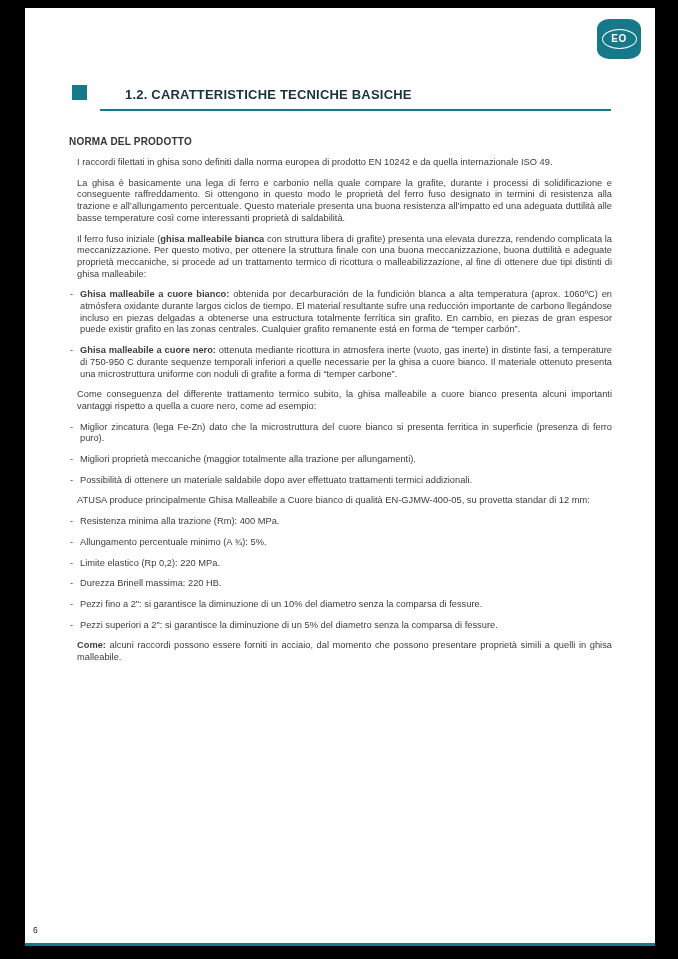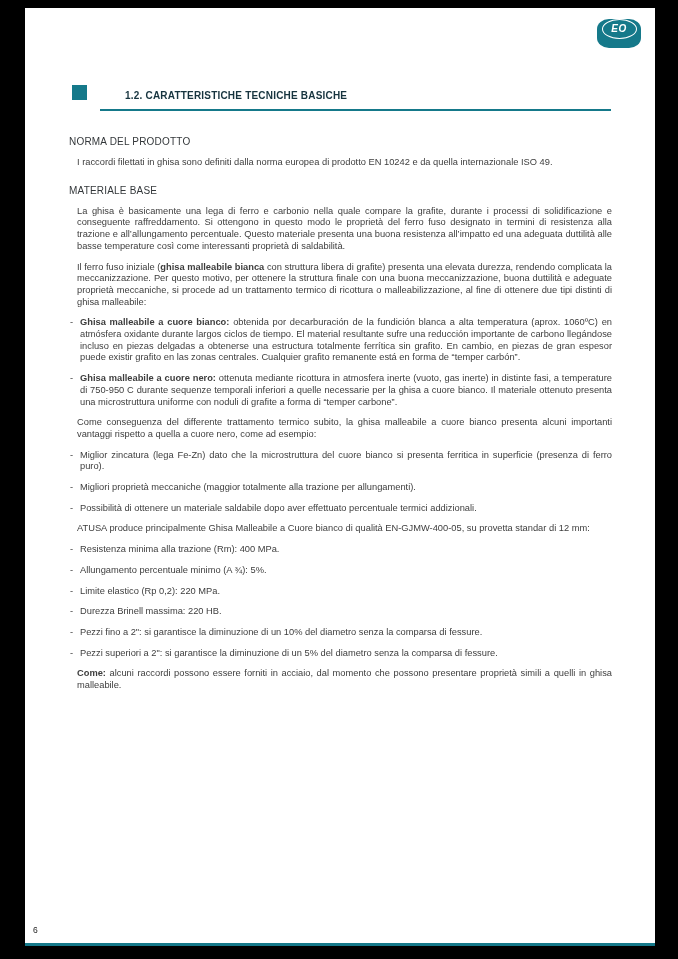--- a/index.html
+++ b/index.html
@@ -14,24 +14,24 @@
   .page {
     position: absolute;
     left: 25px; top: 8px;
     width: 630px; height: 938px;
     background: #ffffff;
   }
   
   .logo {
     position: absolute;
     top: 11px; right: 14px;
-    width: 44px; height: 29px;
+    width: 44px; height: 40px;
     background: var(--accent);
     border-radius: 12px / 10px;
-    display: flex; align-items: flex-start; justify-content: center; font-style: italic;
+    display: flex; align-items: center; justify-content: center;
   }
   .logo-ellipse {
     width: 35px; height: 20px;
     border: 1.5px solid #ffffff;
     border-radius: 50%;
     display: flex; align-items: center; justify-content: center;
   }
   .logo-text {
     color: #ffffff;
     font-size: 10px;
@@ -49,32 +49,32 @@
     left: 0; top: 1px;
     width: 15px; height: 15px;
     background: var(--accent);
   }
   .title-line {
     margin-left: 28px;
     border-bottom: 2.5px solid var(--accent);
     padding: 1px 0 6px 25px;
   }
   .title-text {
-    font-size: 10px;
+    font-size: 13px;
     font-weight: bold;
     color: #17343f;
     letter-spacing: .2px;
   }
   
   .content {
     margin: 25px 43px 0 44px;
   }
   .section-heading {
     font-size: 10px;
-    font-weight: normal;
+    font-weight: bold;
     color: #33373a;
     letter-spacing: .2px;
     margin: 16px 0 10px 0;
   }
   .section-heading:first-child { margin-top: 0; }
   .para, .bullet {
     font-size: 9.3px;
     line-height: 11.7px;
     color: #3d3d3d;
     text-align: justify;
@@ -118,29 +118,28 @@
   <div class="title-row">
     <div class="title-square"></div>
     <div class="title-line">
       <span class="title-text">1.2. CARATTERISTICHE TECNICHE BASICHE</span>
     </div>
   </div>
 
   <div class="content">
       <div class="section-heading">NORMA DEL PRODOTTO</div>
       <div class="para"><span>I raccordi filettati in ghisa sono definiti dalla norma europea di prodotto EN 10242 e da quella internazionale ISO 49.</span></div>
-      <div class="section-heading">MATERIALE BASE</div>
       <div class="para"><span>La ghisa è basicamente una lega di ferro e carbonio nella quale compare la grafite, durante i processi di solidificazione e conseguente raffreddamento. Si ottengono in questo modo le proprietà del ferro fuso designato in termini di resistenza alla trazione e all’allungamento percentuale. Questo materiale presenta una buona resistenza all’impatto ed una adeguata duttilità alle basse temperature così come interessanti proprietà di saldabilità.</span></div>
       <div class="para"><span>Il ferro fuso iniziale (</span><span class="b">ghisa malleabile bianca</span><span> con struttura libera di grafite) presenta una elevata durezza, rendendo complicata la meccanizzazione. Per questo motivo, per ottenere la struttura finale con una buona meccanizzazione, buona duttilità e adeguate proprietà meccaniche, si procede ad un trattamento termico di ricottura o malleabilizzazione, al fine di ottenere due tipi distinti di ghisa malleabile:</span></div>
       <div class="bullet"><span class="dash">-</span><span class="b">Ghisa malleabile a cuore bianco:</span><span> obtenida por decarburación de la fundición blanca a alta temperatura (aprox. 1060ºC) en atmósfera oxidante durante largos ciclos de tiempo. El material resultante sufre una reducción importante de carbono llegándose incluso en piezas delgadas a obtenerse una estructura totalmente ferrítica sin grafito. En cambio, en piezas de gran espesor puede existir grafito en las zonas centrales. Cualquier grafito remanente está en forma de “temper carbón”.</span></div>
       <div class="bullet"><span class="dash">-</span><span class="b">Ghisa malleabile a cuore nero:</span><span> ottenuta mediante ricottura in atmosfera inerte (vuoto, gas inerte) in distinte fasi, a temperature di 750-950 C durante sequenze temporali inferiori a quelle necessarie per la ghisa a cuore bianco. Il materiale ottenuto presenta una microstruttura uniforme con noduli di grafite a forma di “temper carbone”.</span></div>
       <div class="para"><span>Come conseguenza del differente trattamento termico subito, la ghisa malleabile a cuore bianco presenta alcuni importanti vantaggi rispetto a quella a cuore nero, come ad esempio:</span></div>
       <div class="bullet"><span class="dash">-</span><span>Miglior zincatura (lega Fe-Zn) dato che la microstruttura del cuore bianco si presenta ferritica in superficie (presenza di ferro puro).</span></div>
       <div class="bullet"><span class="dash">-</span><span>Migliori proprietà meccaniche (maggior totalmente alla trazione per allungamenti).</span></div>
-      <div class="bullet"><span class="dash">-</span><span>Possibilità di ottenere un materiale saldabile dopo aver effettuato percentuale termici addizionali.</span></div>
+      <div class="bullet"><span class="dash">-</span><span>Possibilità di ottenere un materiale saldabile dopo aver effettuato trattamenti termici addizionali.</span></div>
       <div class="para"><span>ATUSA produce principalmente Ghisa Malleabile a Cuore bianco di qualità EN-GJMW-400-05, su provetta standar di 12 mm:</span></div>
       <div class="bullet"><span class="dash">-</span><span>Resistenza minima alla trazione (Rm): 400 MPa.</span></div>
       <div class="bullet"><span class="dash">-</span><span>Allungamento percentuale minimo (A ¾): 5%.</span></div>
       <div class="bullet"><span class="dash">-</span><span>Limite elastico (Rp 0,2): 220 MPa.</span></div>
       <div class="bullet"><span class="dash">-</span><span>Durezza Brinell massima: 220 HB.</span></div>
       <div class="bullet"><span class="dash">-</span><span>Pezzi fino a 2": si garantisce la diminuzione di un 10% del diametro senza la comparsa di fessure.</span></div>
       <div class="bullet"><span class="dash">-</span><span>Pezzi superiori a 2": si garantisce la diminuzione di un 5% del diametro senza la comparsa di fessure.</span></div>
       <div class="para"><span class="b">Come:</span><span> alcuni raccordi possono essere forniti in acciaio, dal momento che possono presentare proprietà simili a quelli in ghisa malleabile.</span></div>
     </div>
 

